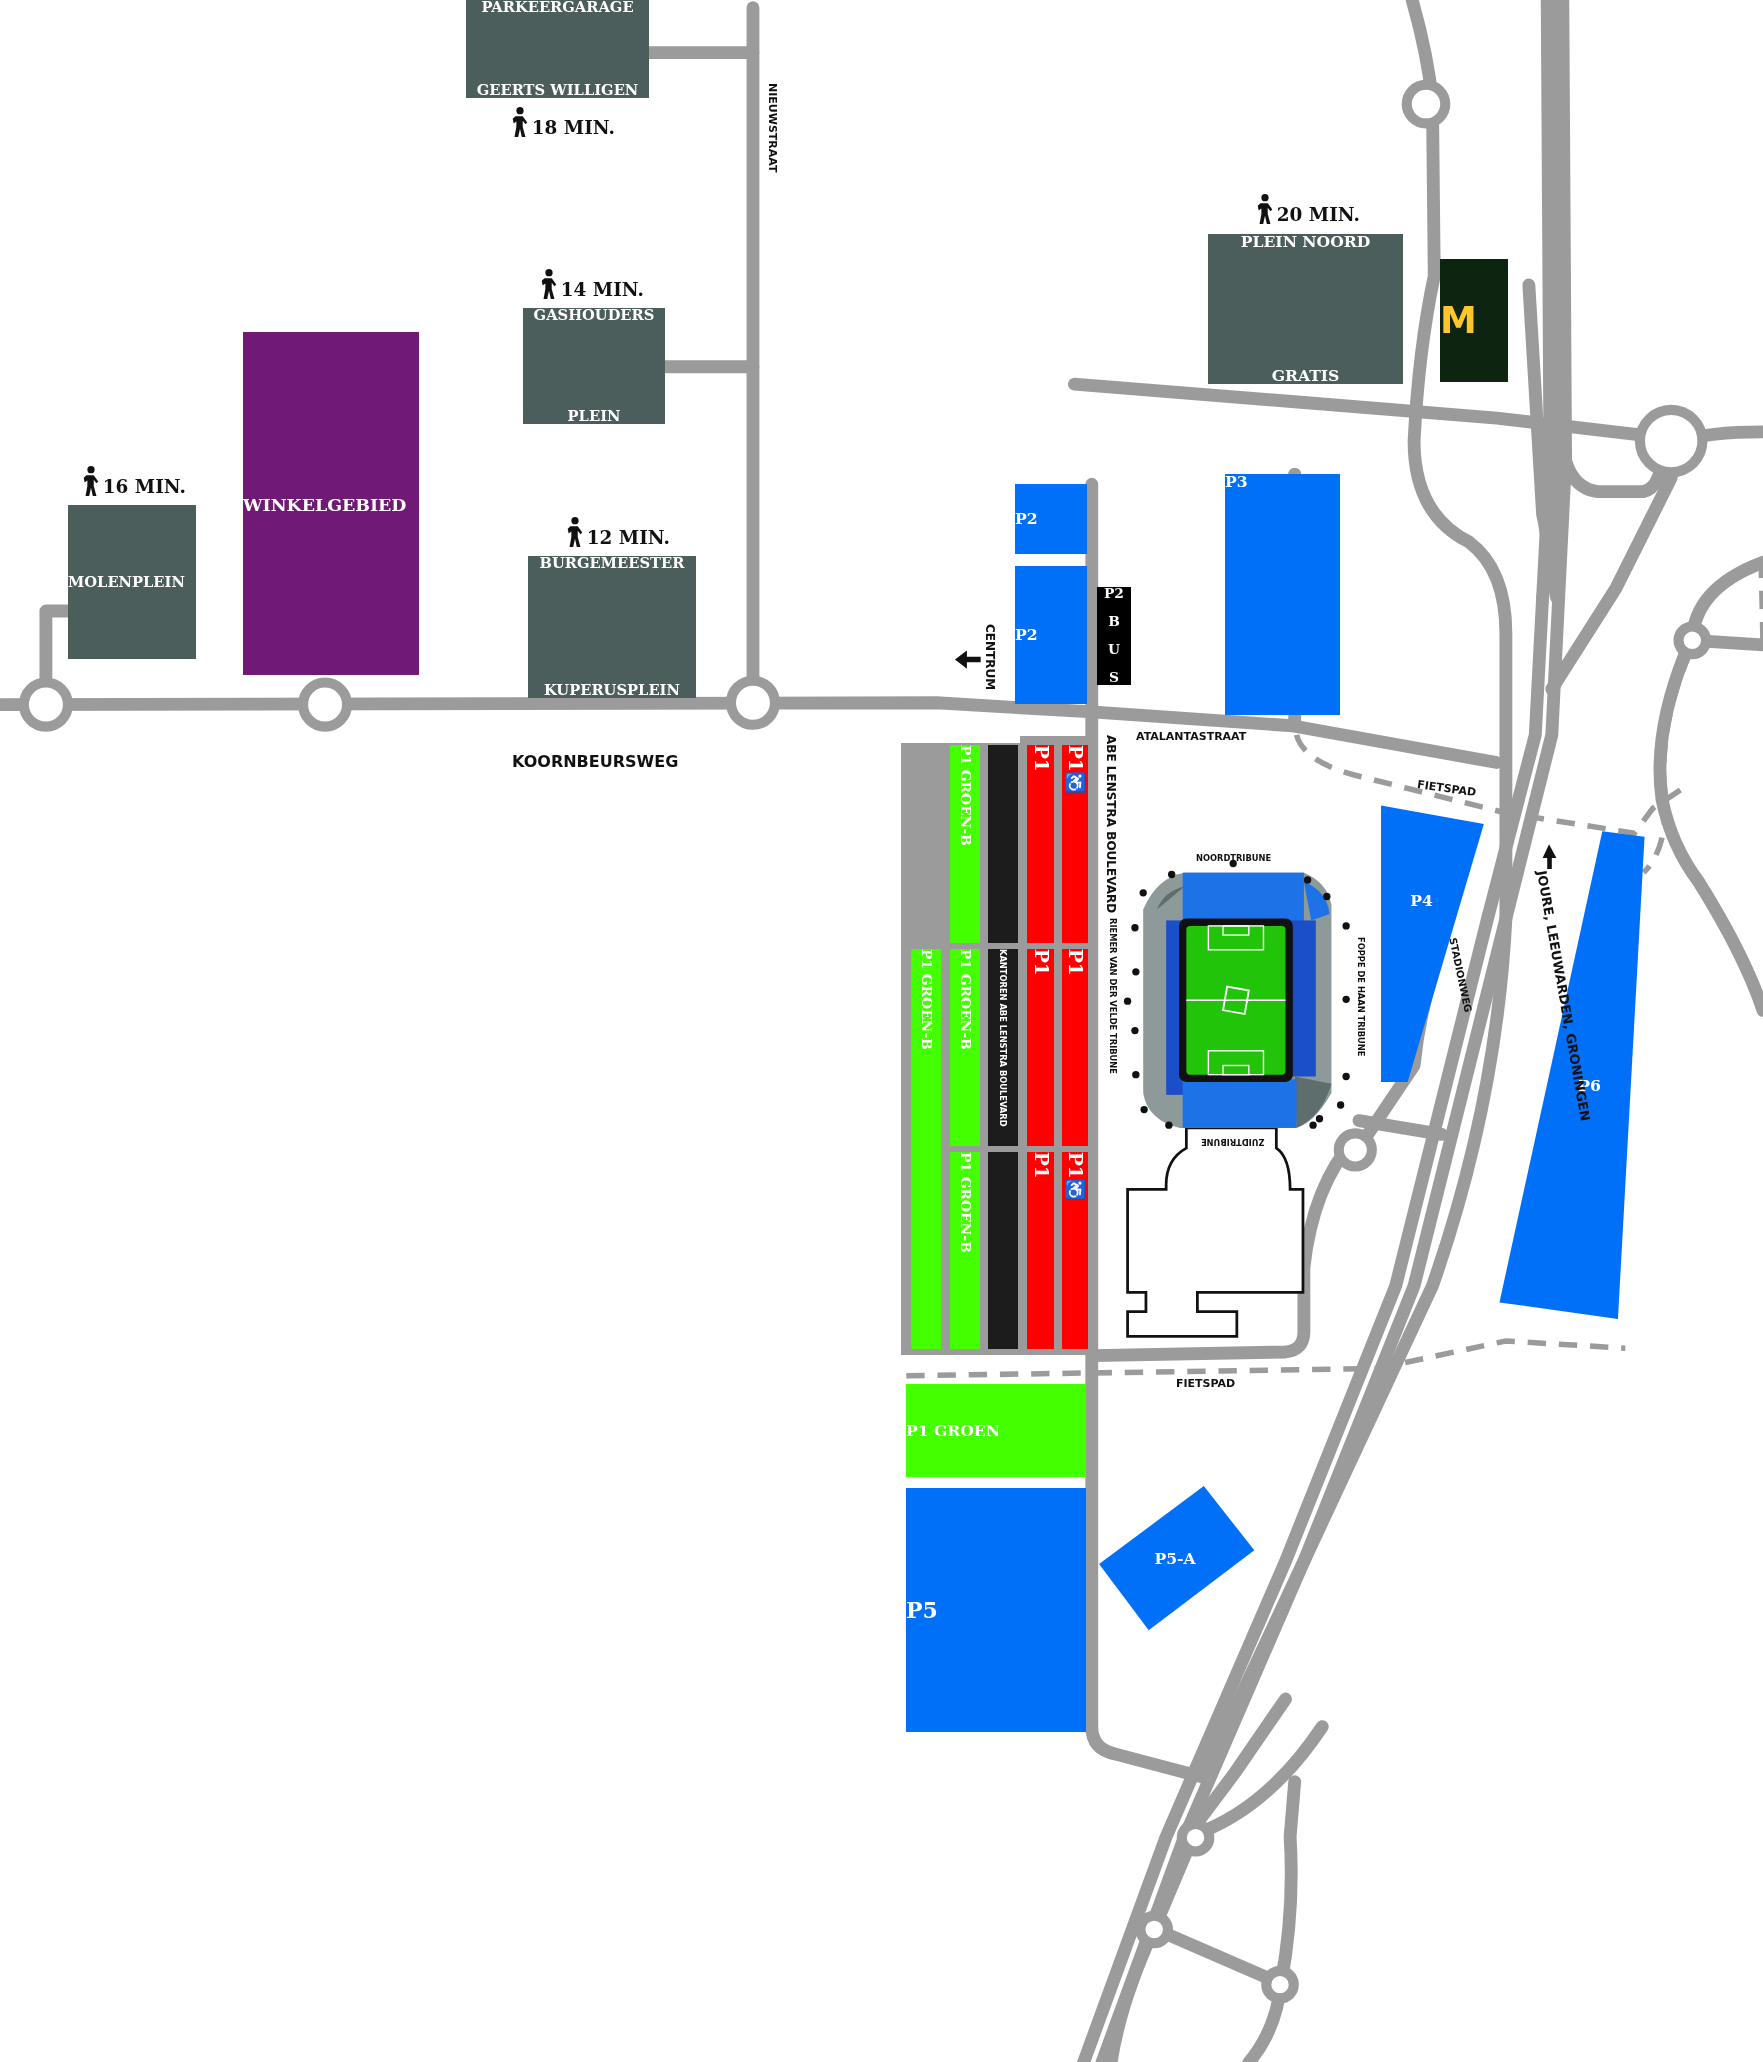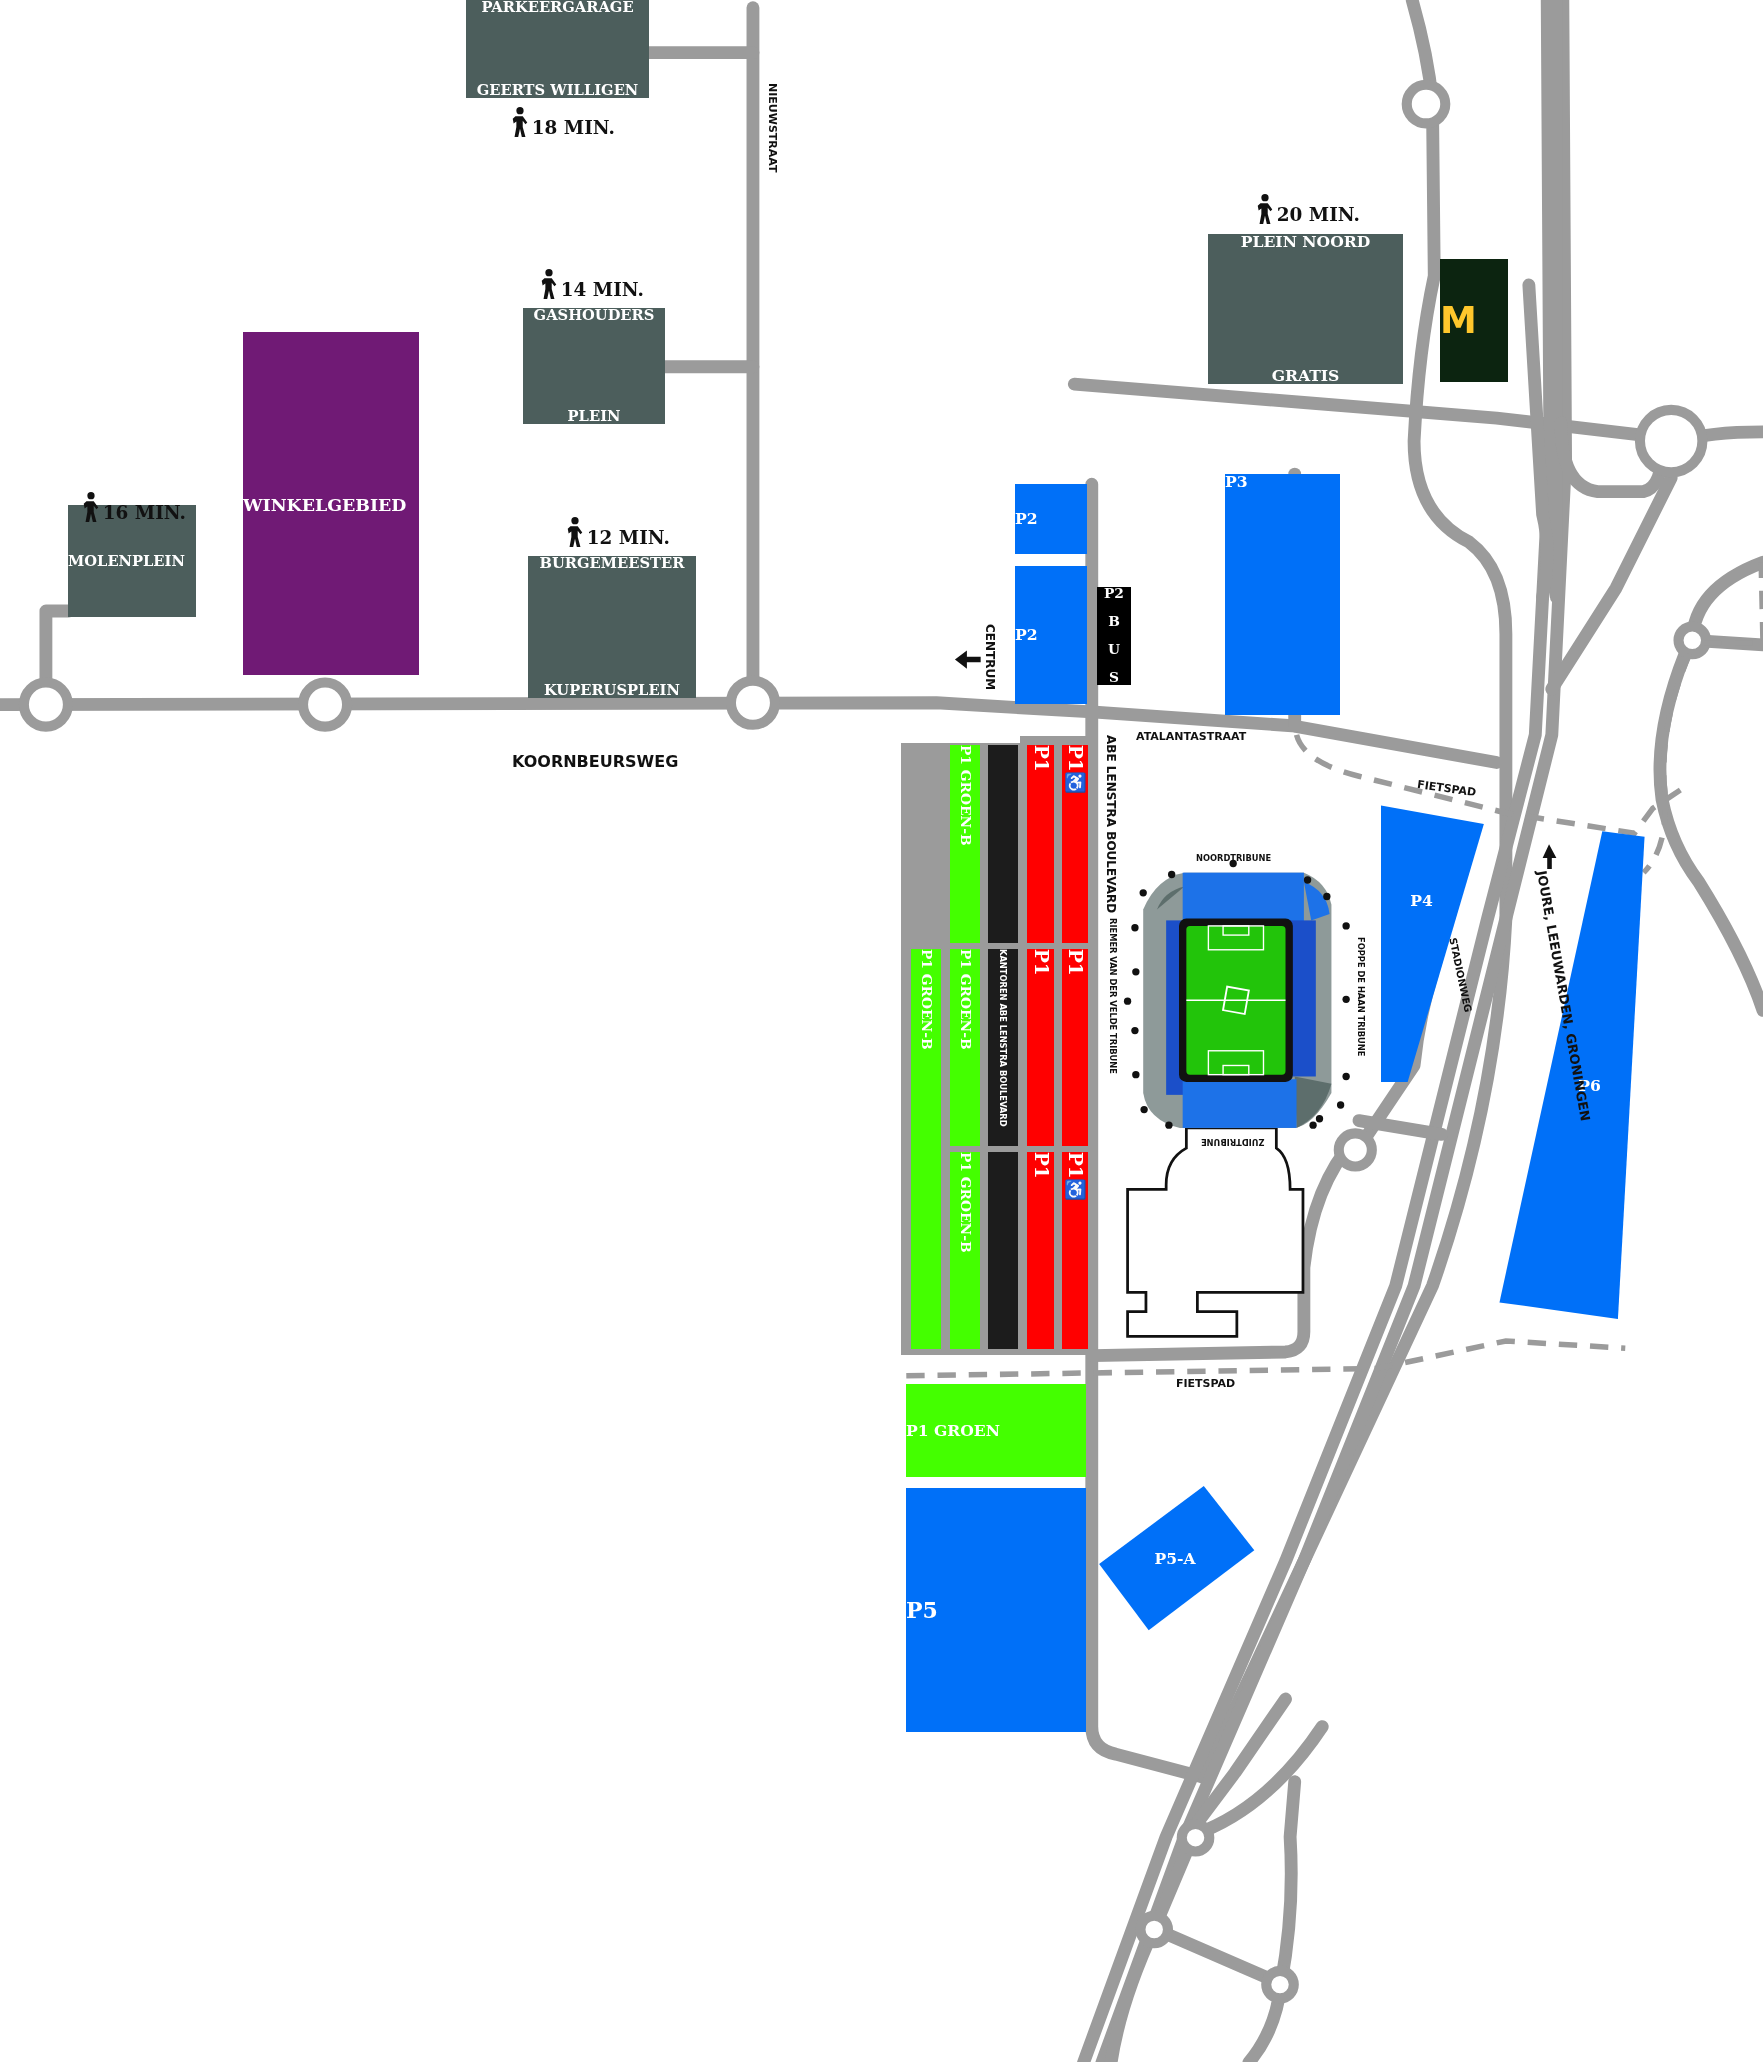--- a/index.html
+++ b/index.html
@@ -159,24 +159,24 @@
   <span>KUPERUSPLEIN</span>
 </div>
 <div class="walk" style="left:565px;top:517px;">
   <svg viewBox="0 0 22 34">
       <circle cx="11" cy="4" r="4" fill="#111"></circle>
       <path d="M6 10 L14 10 L19 17 L17 19 L14 15 L14 22 L17 33 L13 33 L11 24 L9 33 L5 33 L7 22 L7 16 L4 18 L3 13 Z" fill="#111"></path>
     </svg>
   <span>12 MIN.</span>
 </div>
 
-<div class="zone lbl" style="left:68px;top:505px;width:128px;height:112px;background:#4c5e5c;font-size:14.7px;">
+<div class="zone lbl" style="left:68px;top:505px;width:128px;height:154px;background:#4c5e5c;font-size:14.7px;">
   <span>MOLENPLEIN</span>
 </div>
-<div class="walk" style="left:81px;top:492px;">
+<div class="walk" style="left:81px;top:466px;">
   <svg viewBox="0 0 22 34">
       <circle cx="11" cy="4" r="4" fill="#111"></circle>
       <path d="M6 10 L14 10 L19 17 L17 19 L14 15 L14 22 L17 33 L13 33 L11 24 L9 33 L5 33 L7 22 L7 16 L4 18 L3 13 Z" fill="#111"></path>
     </svg>
   <span>16 MIN.</span>
 </div>
 
 <div class="zone lbl" style="left:243px;top:332px;width:176px;height:343px;background:#701a75;font-size:17.4px;align-items:flex-start;padding-top:165px;box-sizing:border-box;">
   <span>WINKELGEBIED</span>
 </div>

